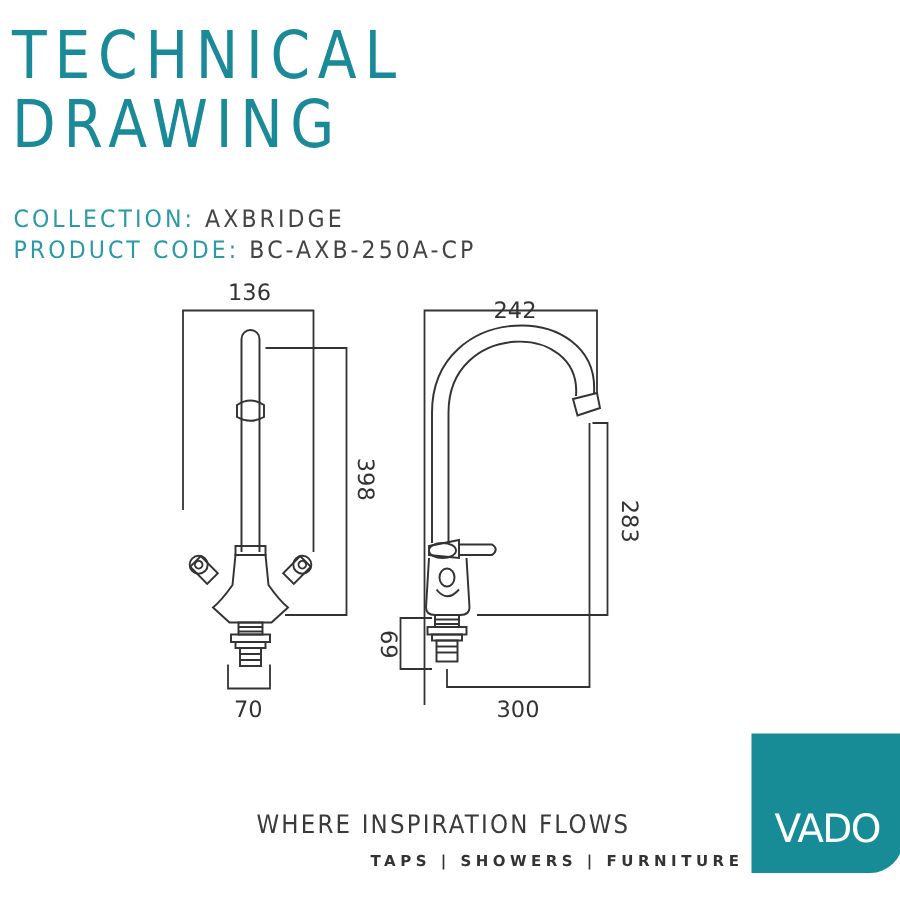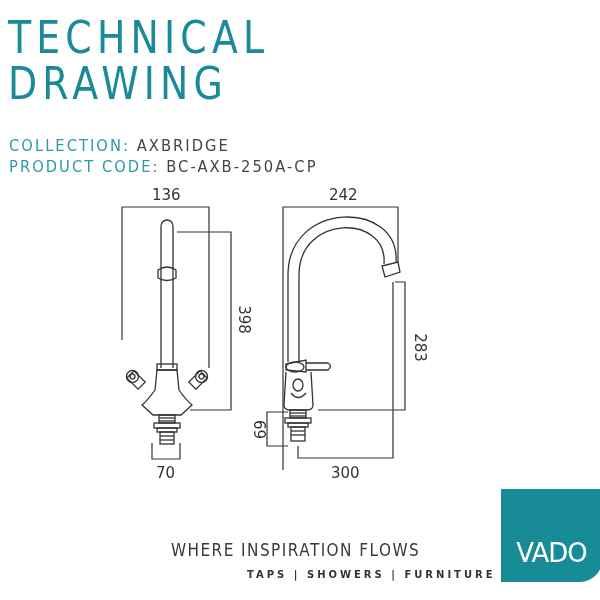--- a/index.html
+++ b/index.html
@@ -116,21 +116,21 @@
       <line x1="291" y1="431" x2="305" y2="431"></line>
       <line x1="291" y1="435" x2="305" y2="435"></line>
     </g>
   </g>
 </svg>
 
 <div class="dim" style="left:152px; top:188px;">136</div>
 <div class="dim rot" style="left:229px; top:312px;">398</div>
 <div class="dim" style="left:156px; top:466px;">70</div>
 
-<div class="dim" style="left:329px; top:188px;">242</div>
+<div class="dim" style="left:329px; top:200px;">242</div>
 <div class="dim rot" style="left:405px; top:340px;">283</div>
 <div class="dim rot" style="left:249px; top:422px;">69</div>
 <div class="dim" style="left:331px; top:466px;">300</div>
 
 <div class="tagline">WHERE INSPIRATION FLOWS</div>
 <div class="subline">TAPS | SHOWERS | FURNITURE</div>
 <div class="logo">
   <span>VADO</span>
 </div>
 

